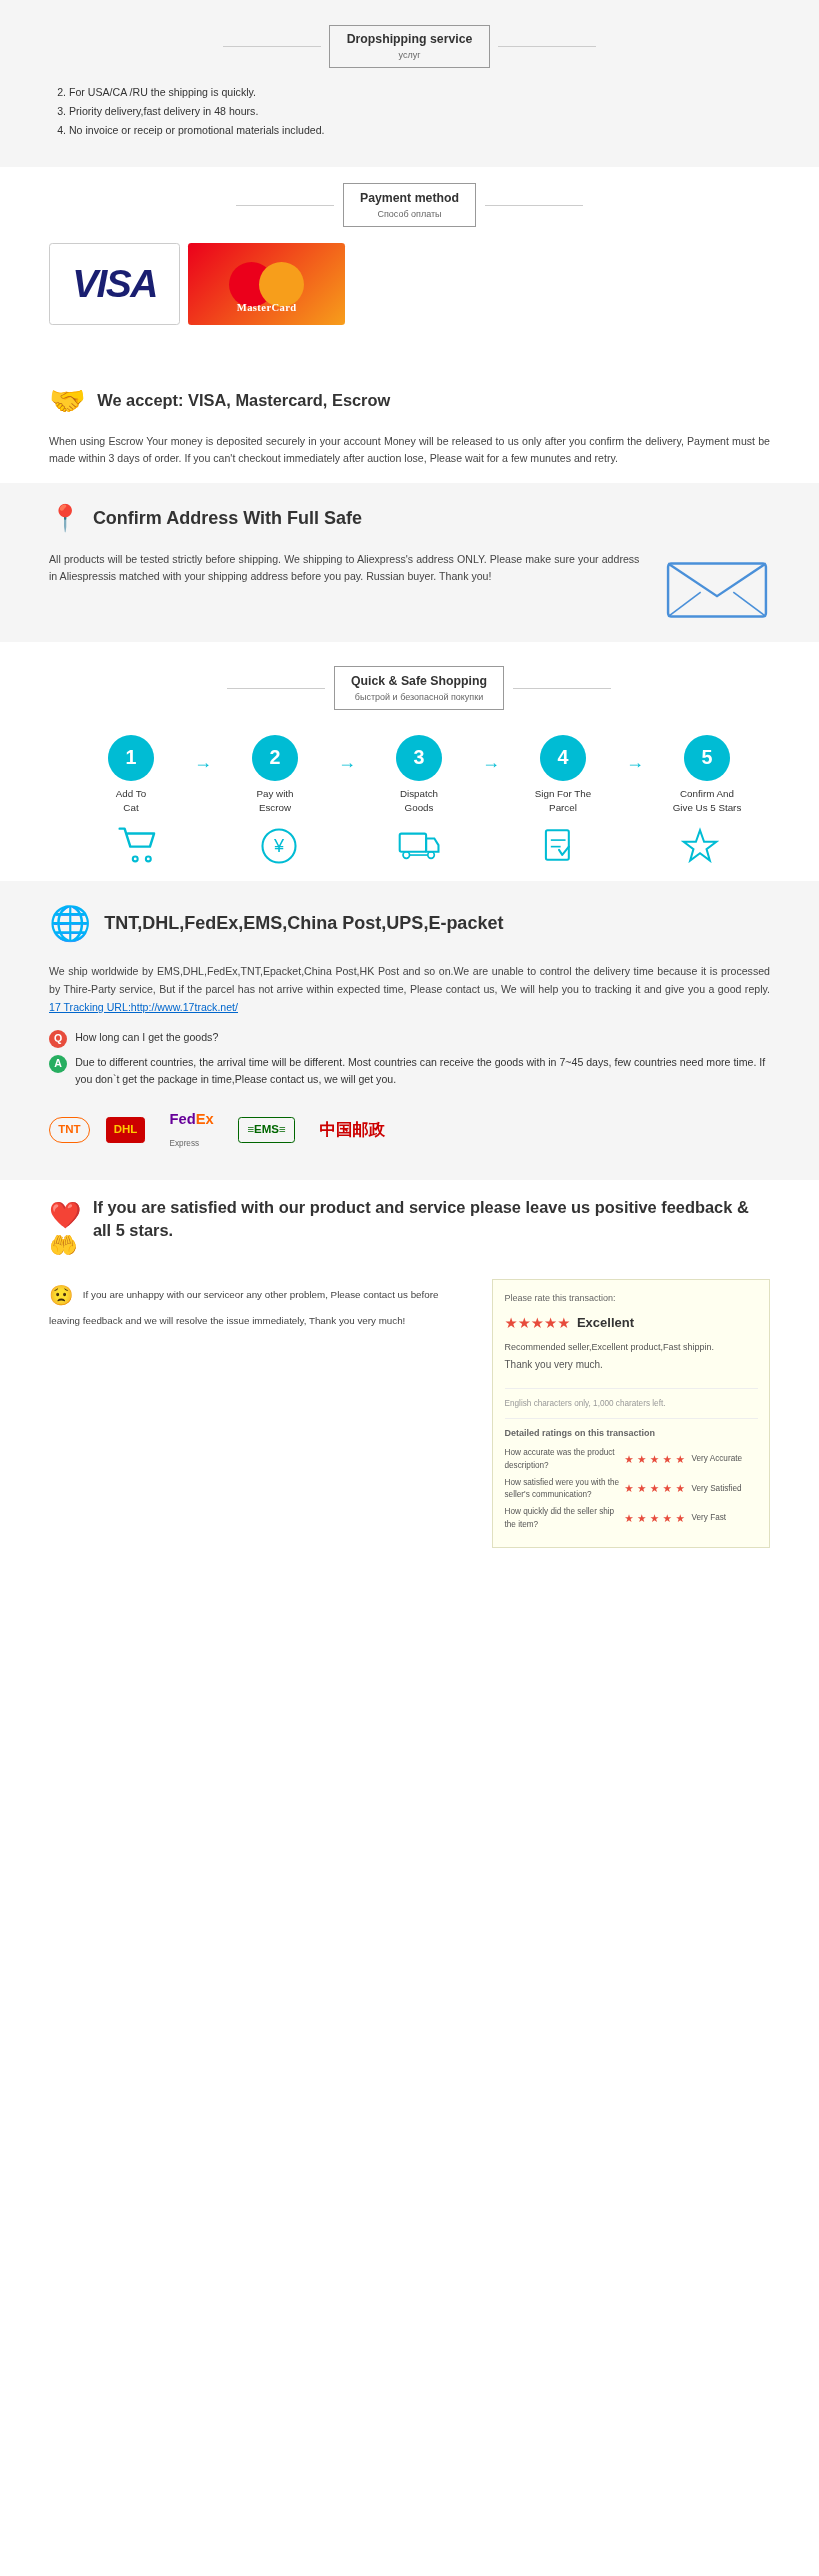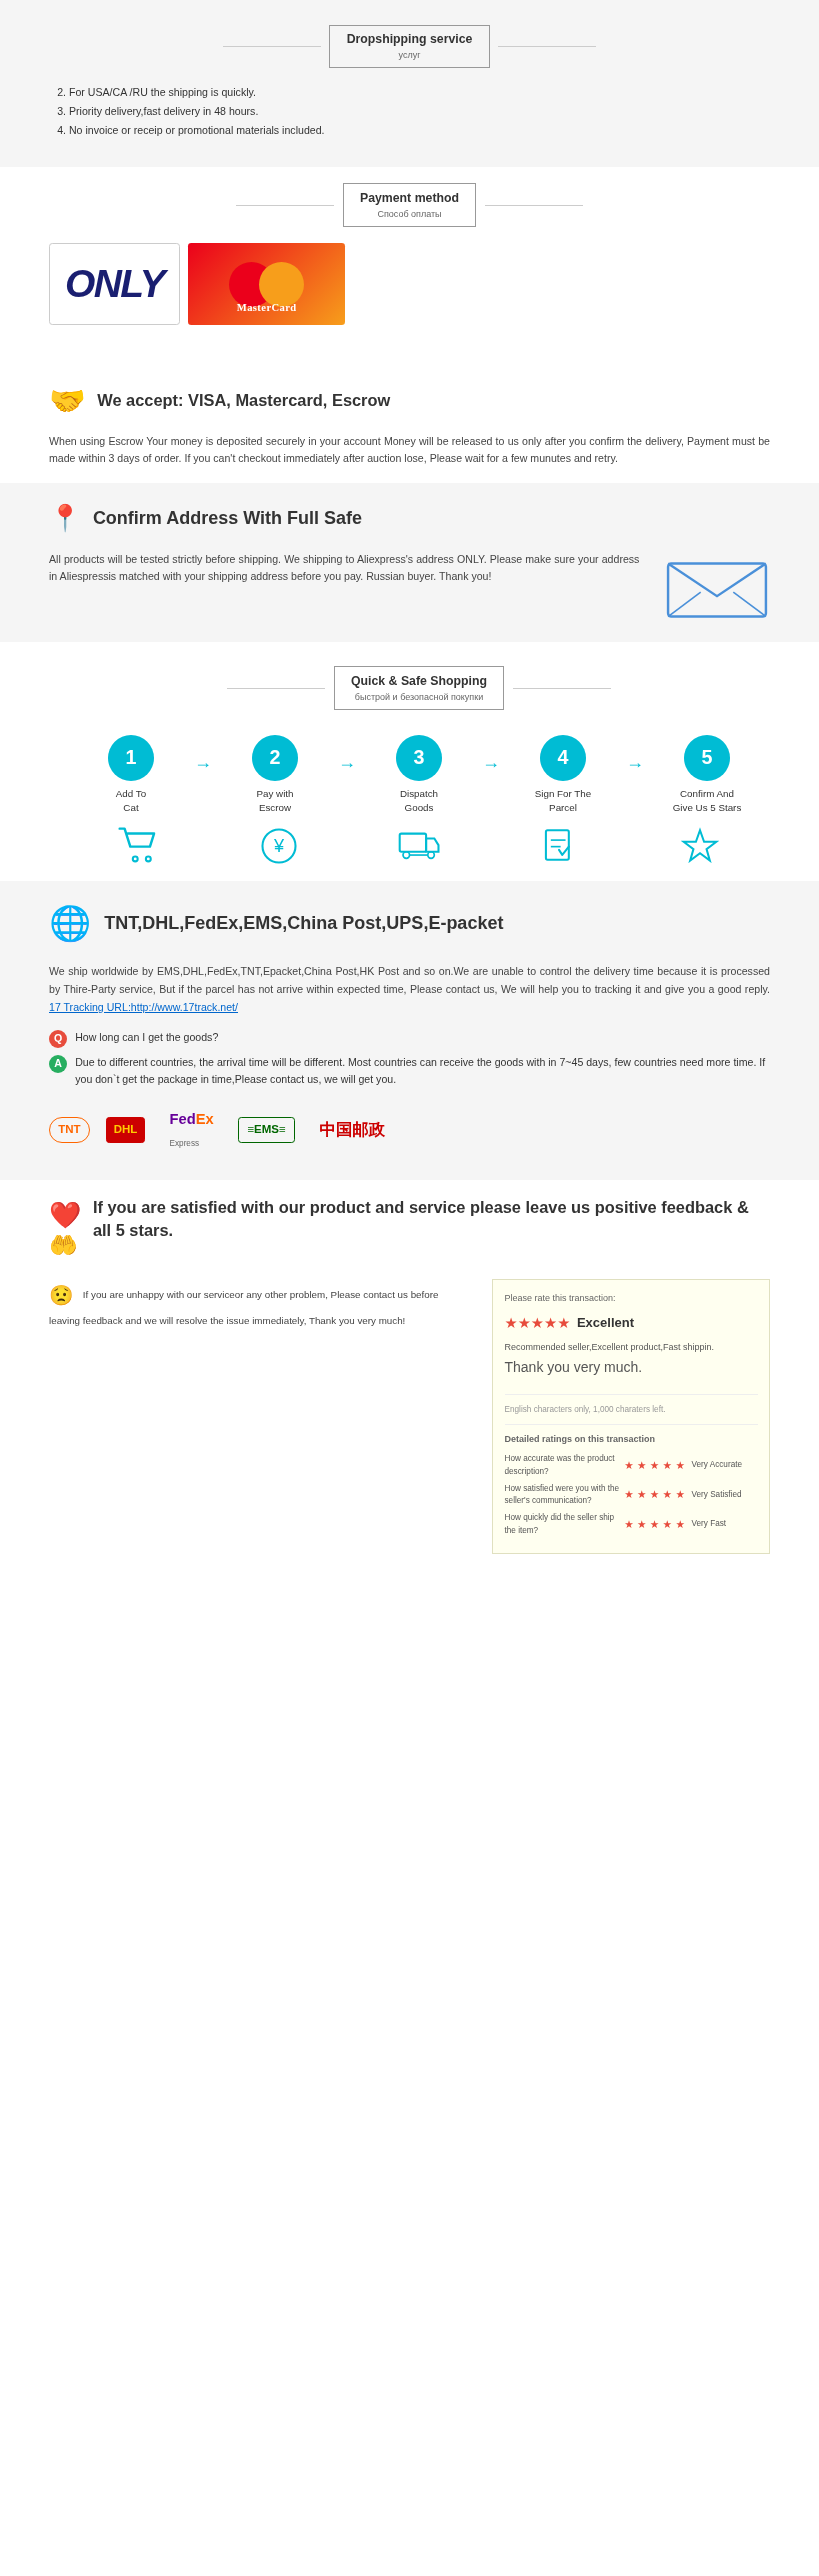--- a/index.html
+++ b/index.html
@@ -419,21 +419,21 @@
       font-weight: bold;
       color: #333;
     }
     .review-text {
       font-size: 9px;
       color: #555;
       margin-bottom: 3.3px;
       line-height: 1.5;
     }
     .review-thanks {
-      font-size: 14px;
+      font-size: 10px;
       color: #555;
       margin-bottom: 16px;
     }
     .chars-left {
       font-size: 8.2px;
       color: #999;
       margin-bottom: 6.6px;
     }
     .detailed-title {
       font-size: 9px;
@@ -500,21 +500,21 @@
   <div class="section-header">
     <div class="line"></div>
     <div class="box">
       <div class="title">Payment method</div>
       <div class="subtitle">Способ оплаты</div>
     </div>
     <div class="line"></div>
   </div>
   <div class="payment-cards">
     <div class="visa-card">
-      <div class="visa-text">ONLY</div>
+      <div class="visa-text">VISA</div>
     </div>
     <div class="mastercard-card">
       <div class="mastercard-inner">
         <div class="mc-circle mc-red"></div>
         <div class="mc-circle mc-orange"></div>
       </div>
       <div class="mc-text">MasterCard</div>
     </div>
   </div>
 </div>

